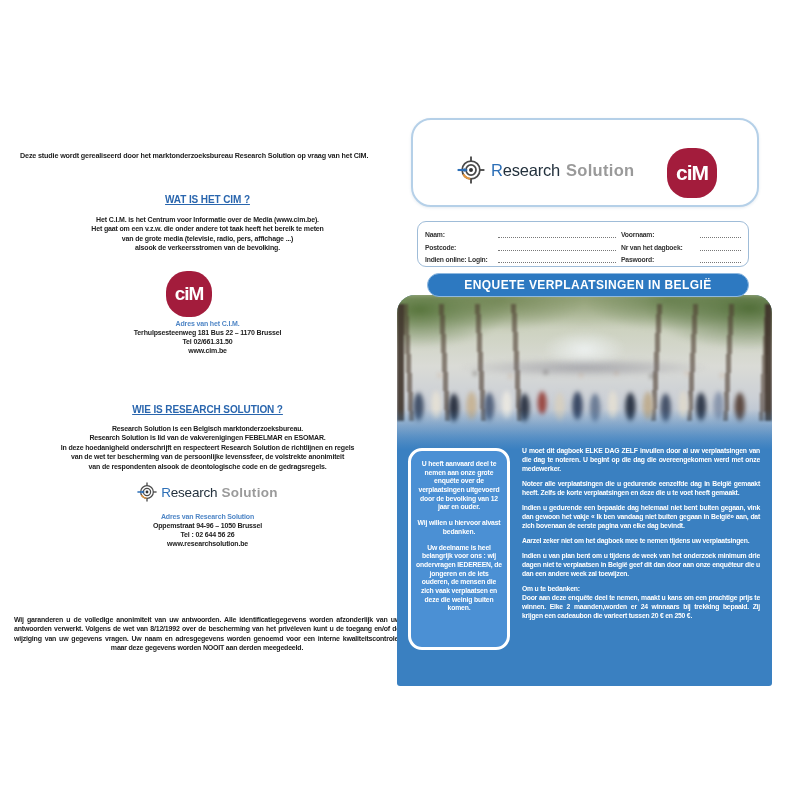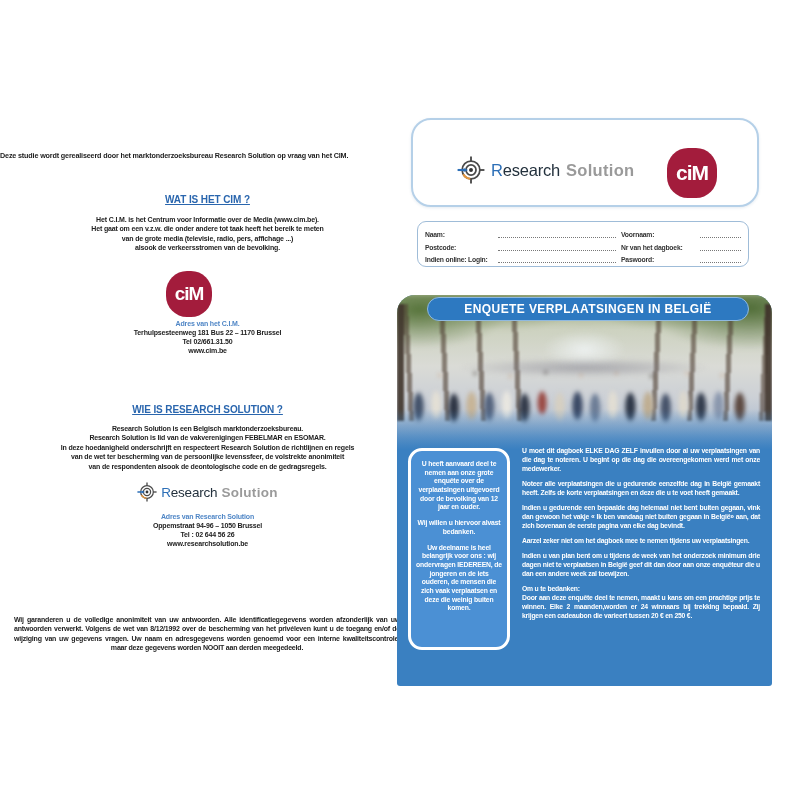--- a/index.html
+++ b/index.html
@@ -4,21 +4,21 @@
 <style>
   html,body{margin:0;padding:0;}
   body{
     width:800px;height:800px;position:relative;overflow:hidden;
     background:#ffffff;
     font-family:"Liberation Sans", sans-serif;
     color:#1c1c1c;
   }
   .abs{position:absolute;}
   
-  .lp-intro{left:0;top:151px;width:384px;font-size:7.2px;font-weight:700;letter-spacing:-0.15px;}
+  .lp-intro{left:20px;top:151px;width:384px;font-size:7.2px;font-weight:700;letter-spacing:-0.15px;}
   .lp-h{left:15px;width:385px;text-align:center;font-size:10px;font-weight:700;color:#2a66ae;text-decoration:underline;letter-spacing:-0.1px;}
   .lp-block{left:15px;width:385px;text-align:center;font-size:7px;font-weight:700;letter-spacing:-0.15px;line-height:1.34;color:#222;}
   .cim-logo{background:#a31c3c;color:#fff;display:flex;align-items:center;justify-content:center;font-weight:700;border-radius:21px;}
   .cim-logo-left{left:166px;top:271px;width:46px;height:46px;font-size:19px;letter-spacing:-1px;}
   .addr-label{color:#4f86c6;font-size:7px;font-weight:700;}
   .addr-lines{font-size:7px;font-weight:700;line-height:1.3;color:#222;}
   .rs-row{left:15px;top:482px;width:385px;display:flex;justify-content:center;align-items:center;gap:4px;}
   .rs-research{font-size:13.5px;font-weight:400;color:#23313d;letter-spacing:-0.2px;}
   .rs-research::first-letter{color:#2d6fb7;}
   .rs-solution{font-size:13.5px;font-weight:700;color:#9a9a9a;letter-spacing:0.3px;}
@@ -26,21 +26,21 @@
   
   .hdr-card{left:411px;top:118px;width:344px;height:85px;background:#fff;border:2px solid #b5d0e8;border-radius:20px;box-shadow:0 1px 3px rgba(40,90,140,.12);}
   .hdr-rs{left:44px;top:36px;display:flex;align-items:center;gap:6px;}
   .hdr-rs .rs-research{font-size:16.5px;}
   .hdr-rs .rs-solution{font-size:16.5px;}
   .cim-logo-hdr{left:254px;top:28px;width:50px;height:50px;font-size:21px;letter-spacing:-1px;}
   .form-card{left:417px;top:221px;width:332px;height:46px;border:1.5px solid #9fbcd8;border-radius:9px;box-sizing:border-box;padding:4px 7px 3px 7px;display:flex;flex-direction:column;justify-content:space-between;background:#fff;}
   .frow{display:grid;grid-template-columns:68px 118px 74px 1fr;column-gap:5px;align-items:end;height:12px;}
   .flabel{font-size:6.8px;font-weight:700;color:#333;white-space:nowrap;letter-spacing:-0.2px;}
   .dots{display:block;border-bottom:1px dotted #777;height:9px;}
-  .banner{left:427px;top:273px;width:322px;height:24px;background:#2d79c1;border:1px solid #8fb9e0;border-radius:13px;box-sizing:border-box;display:flex;align-items:center;justify-content:center;color:#fff;font-size:12px;font-weight:700;letter-spacing:0.4px;z-index:5;margin-top:24px;}
+  .banner{left:427px;top:273px;width:322px;height:24px;background:#2d79c1;border:1px solid #8fb9e0;border-radius:13px;box-sizing:border-box;display:flex;align-items:center;justify-content:center;color:#fff;font-size:12px;font-weight:700;letter-spacing:0.4px;z-index:5;}
   .blue-card{left:397px;top:295px;width:375px;height:391px;background:#3a80c1;border-radius:18px 18px 3px 3px;overflow:hidden;}
   
   .photo{left:0;top:0;width:375px;height:158px;overflow:hidden;}
   .ph-base{left:0;top:0;right:0;bottom:0;background:linear-gradient(180deg,#a8b690 0%,#cdd2c0 22%,#dadbd6 45%,#ccd0d6 65%,#aebdd0 85%,#7fa3c8 100%);}
   .ph-canopy{left:0;top:0;width:100%;height:46%;
     background:
       radial-gradient(ellipse 130px 55px at 6% 20%, rgba(82,112,54,.95), rgba(82,112,54,0) 70%),
       radial-gradient(ellipse 150px 60px at 94% 18%, rgba(75,105,50,.95), rgba(75,105,50,0) 70%),
       radial-gradient(ellipse 120px 45px at 28% 6%, rgba(110,130,80,.8), transparent 70%),
       radial-gradient(ellipse 120px 45px at 72% 6%, rgba(100,125,75,.8), transparent 70%),

